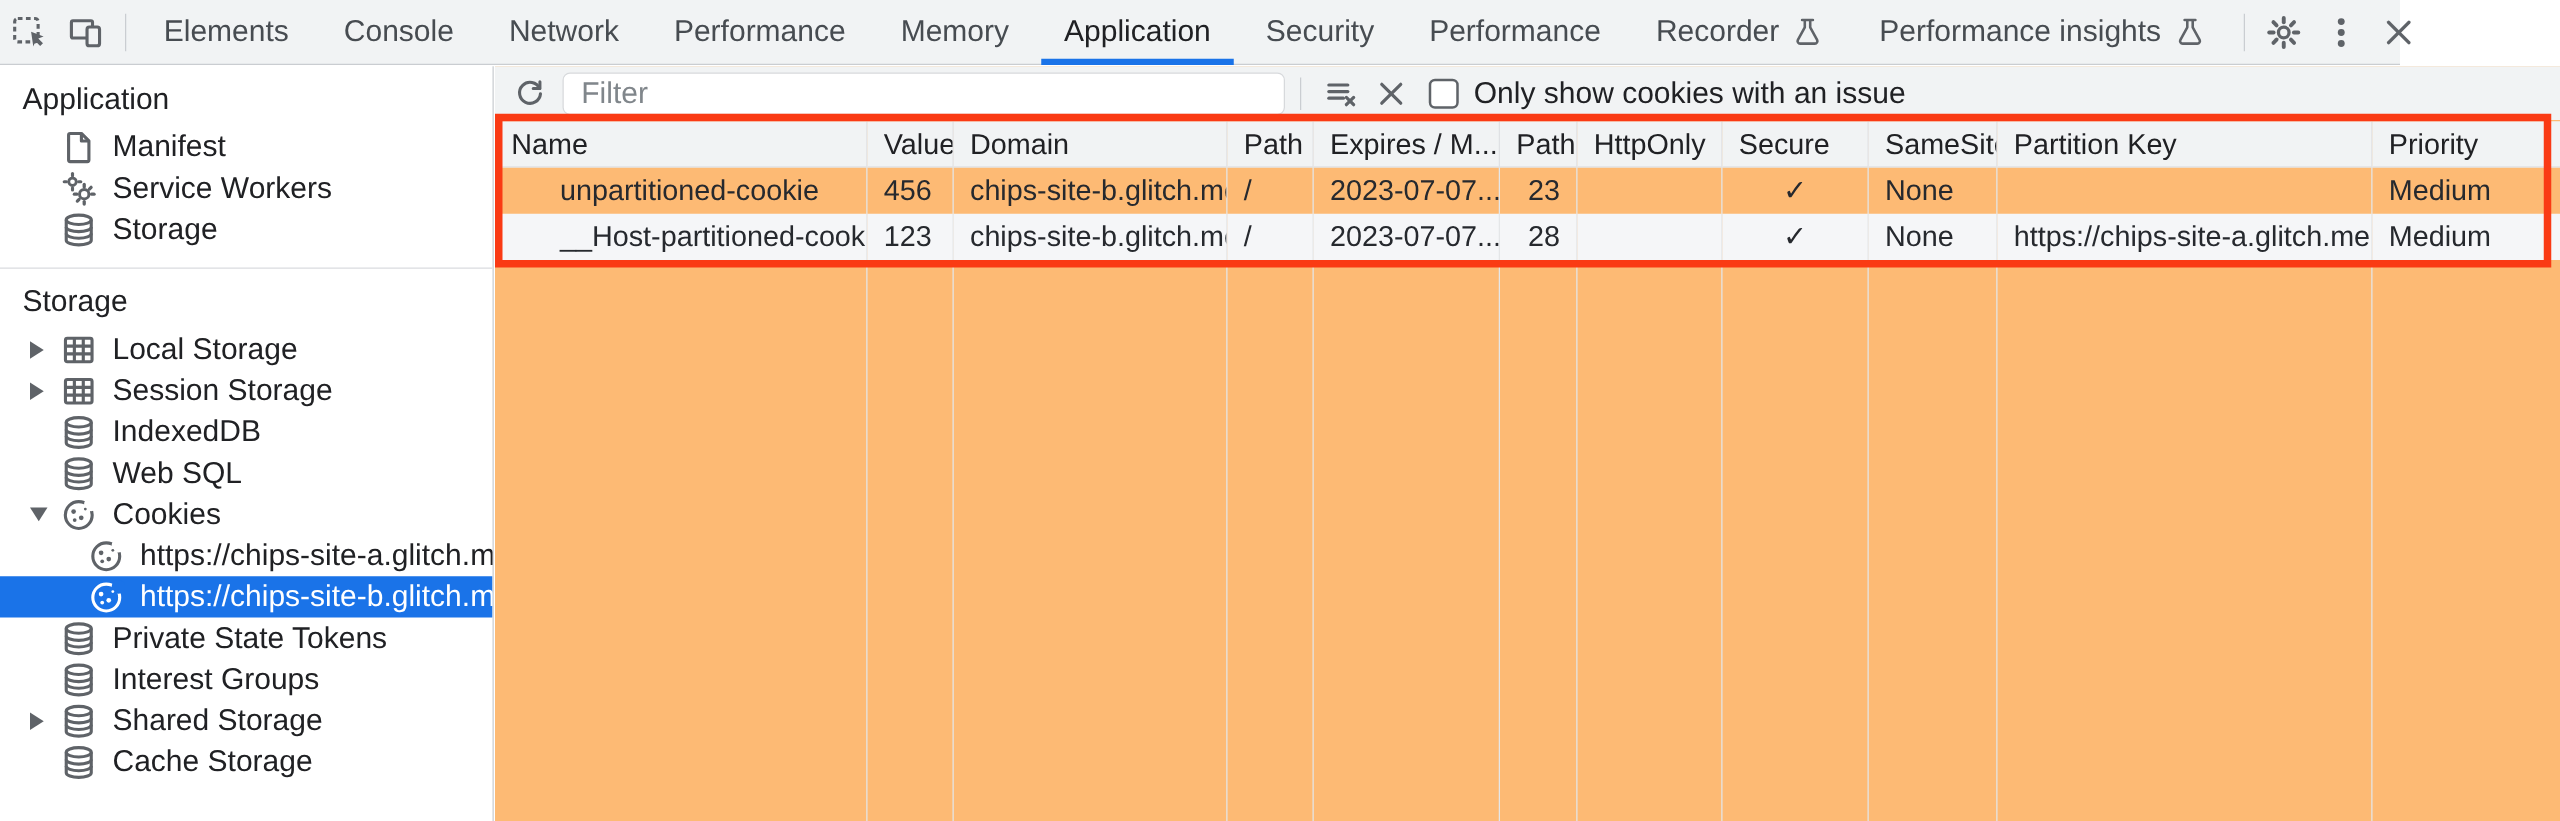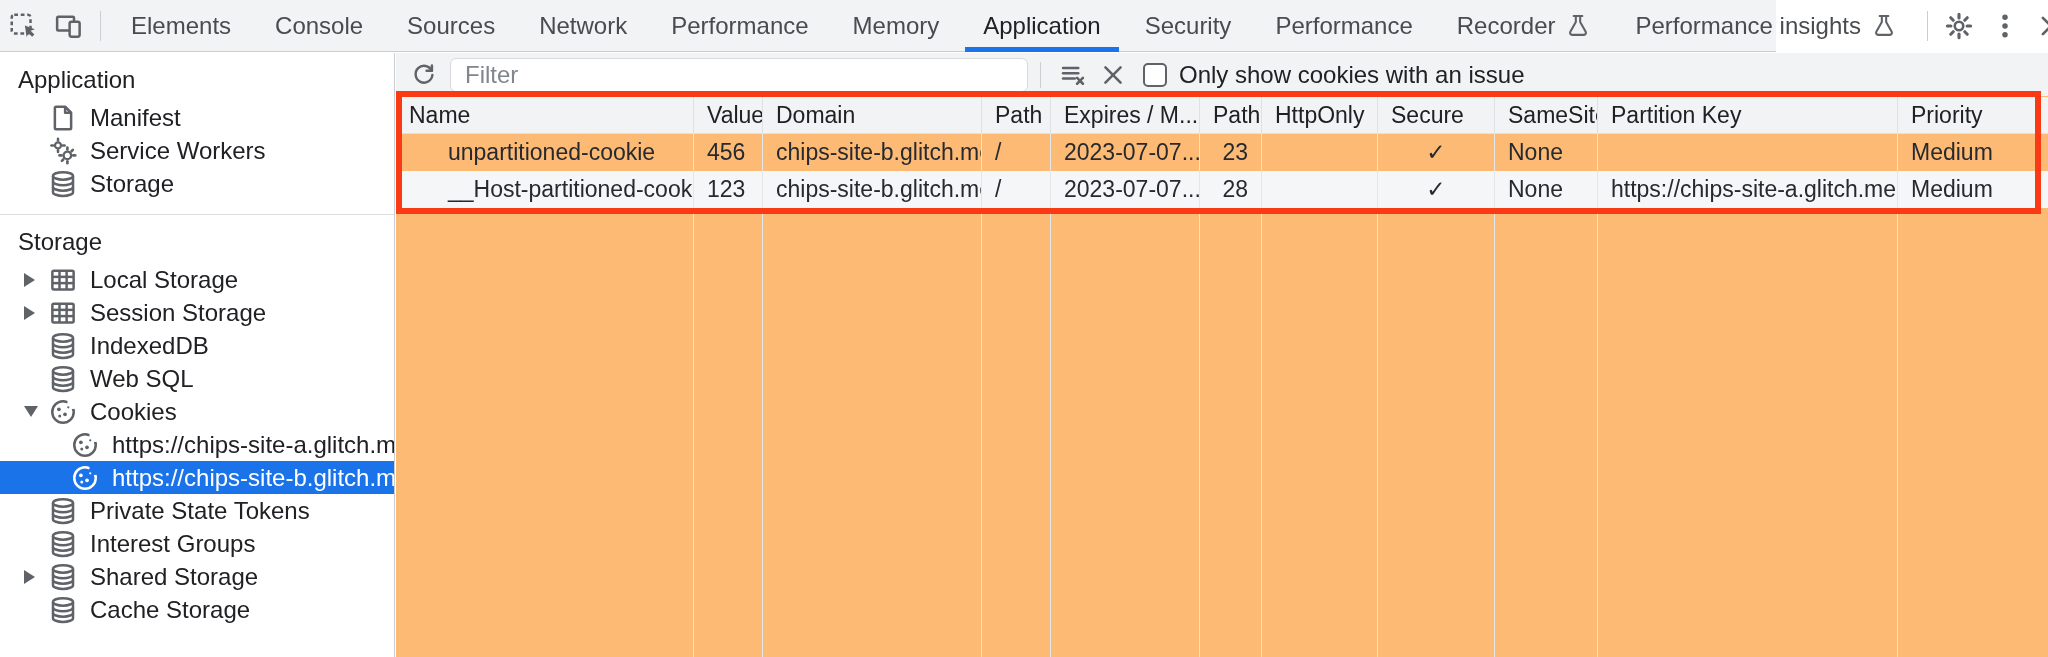--- a/index.html
+++ b/index.html
@@ -1,20 +1,20 @@
 <!DOCTYPE html>
 <html><head>
 <meta charset="utf-8">
 <style>
   html,body{margin:0;padding:0;width:2048px;height:657px;overflow:hidden;background:#fff;
     font-family:"Liberation Sans","DejaVu Sans",sans-serif;color:#202124;}
   *{box-sizing:border-box;}
 
   
-  .tabbar{position:absolute;left:0;top:0;width:1776px;height:52px;background:#f1f3f4;
+  .tabbar{position:absolute;left:0;top:0;width:1920px;height:52px;background:#f1f3f4;
     border-bottom:1px solid #cacdd1;display:flex;align-items:center;}
   .icon-btn{width:46px;height:52px;display:flex;align-items:center;justify-content:center;
     color:#5f6368;flex:none;}
   .icon-btn svg{width:30px;height:30px;}
   .vsep{width:1px;height:30px;background:#cacdd1;flex:none;margin:0 8px;}
   .tabs{display:flex;height:52px;align-items:stretch;}
   .tab{position:relative;display:flex;align-items:center;padding:0 22px;font-size:24px;
     color:#474c51;white-space:nowrap;}
   .tab.selected{color:#202124;}
   .tab.selected::after{content:'';position:absolute;left:4px;right:4px;bottom:0;height:5px;
@@ -187,23 +187,20 @@
     </div>
   <div class="vsep"></div>
   <div class="tabs">
     <div class="tab">
         <span>Elements</span>
       </div>
     <div class="tab">
         <span>Console</span>
       </div>
     <div class="tab">
-        <span>Sources</span>
-      </div>
-    <div class="tab">
         <span>Network</span>
       </div>
     <div class="tab">
         <span>Performance</span>
       </div>
     <div class="tab">
         <span>Memory</span>
       </div>
     <div class="tab selected">
         <span>Application</span>

